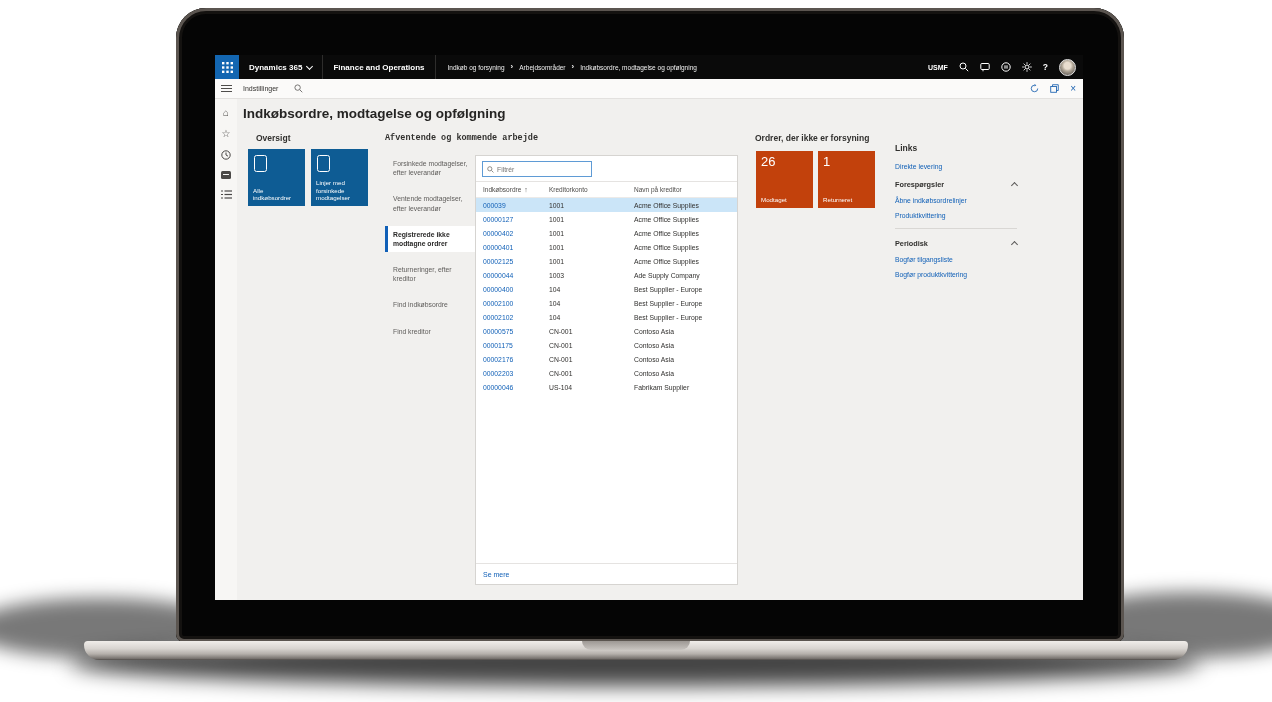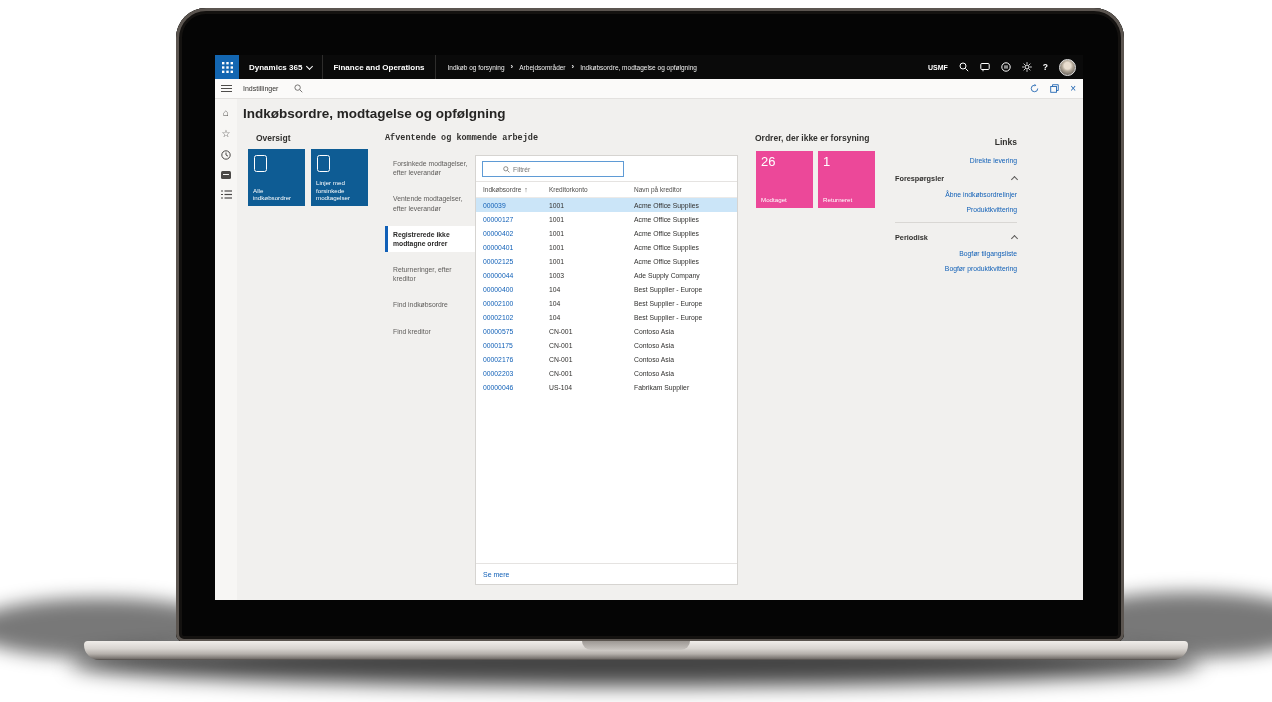--- a/index.html
+++ b/index.html
@@ -62,50 +62,50 @@
 
   
   .content{position:absolute;left:22px;top:44px;right:0;bottom:0;background:#f1f0ee;}
   .page-title{position:absolute;left:6px;top:7px;font-size:13.5px;font-weight:bold;color:#252423;}
   .sec-title{position:absolute;font-size:8.5px;font-weight:bold;color:#31302e;}
 
   
   .tile{position:absolute;width:57px;height:57px;background:#0e5c94;color:#fff;cursor:pointer;}
   .tile .doc{position:absolute;left:6px;top:6px;width:11px;height:15px;border:1.5px solid #fff;border-radius:2.5px;}
   .tile .lbl{position:absolute;left:5px;right:2px;bottom:4px;font-size:6.2px;line-height:1.25;}
-  .tile.navy{background:#ec4899;}
+  .tile.navy{background:#c2410c;}
   .tile .val{position:absolute;left:5px;top:3px;font-size:13px;}
 
   
   .menu{position:absolute;left:148px;top:56px;width:90px;}
   .menu-item{font-size:6.8px;line-height:1.35;color:#5f5d5b;padding:4px 4px 4px 8px;margin-bottom:9px;cursor:pointer;}
   .menu-item.selected{background:#ffffff;border-left:3px solid #1160b7;padding-left:5px;font-weight:bold;color:#2a2928;}
 
   
   .card{position:absolute;left:238px;top:56px;width:263px;height:430px;background:#fff;border:1px solid #d6d4d1;
     box-sizing:border-box;display:flex;flex-direction:column;}
   .filter-wrap{padding:5px 0 4px 6px;}
-  .filter{width:100px;height:14px;border:1px solid #5f9bd5;display:flex;align-items:center;padding:0 20px;gap:3px;background:#fff;}
+  .filter{width:100px;height:14px;border:1px solid #5f9bd5;display:flex;align-items:center;padding:0 4px;gap:3px;background:#fff;}
   .filter svg{flex:0 0 auto;color:#7a7875;}
   .filter input{border:0;outline:0;padding:0;width:100%;font-size:6.8px;color:#5f5d5b;font-family:"Liberation Sans",sans-serif;background:transparent;}
   .grid{flex:1;border-top:1px solid #e5e3e1;border-bottom:1px solid #e5e3e1;overflow:hidden;}
   .thead{display:flex;align-items:center;height:15px;border-bottom:1px solid #eceae8;font-size:6.5px;color:#4d4b49;}
   .c1{width:73px;padding-left:7px;box-sizing:border-box;flex:0 0 auto;}
   .c2{width:85px;flex:0 0 auto;}
   .c3{flex:1;}
   .th{cursor:pointer;}
   .sort{font-size:7px;margin-left:3px;}
   .trow{display:flex;align-items:center;height:14px;font-size:6.8px;color:#31302e;cursor:pointer;}
   .trow.selected{background:#cbe5f8;}
   .trow .po{color:#1160b7;cursor:pointer;}
   .card-foot{height:20px;display:flex;align-items:center;padding-left:7px;}
   .see-more{font-size:7px;color:#1160b7;cursor:pointer;}
 
   
-  .links{position:absolute;left:658px;top:38px;width:122px;text-align:right;}
+  .links{position:absolute;left:658px;top:44px;width:122px;}
   .links .hd{font-size:8.5px;font-weight:bold;color:#31302e;margin-bottom:10px;}
   .link{font-size:6.8px;color:#1160b7;margin:8px 0;cursor:pointer;}
   .group-h{display:flex;justify-content:space-between;align-items:center;font-size:7.3px;font-weight:bold;
     color:#31302e;margin:10px 0 4px;cursor:pointer;}
   .l-div{border-top:1px solid #d9d7d4;margin:9px 0 2px;}
 </style>
 </head>
 <body>
 
 <div class="shadow-wing-l"></div>

